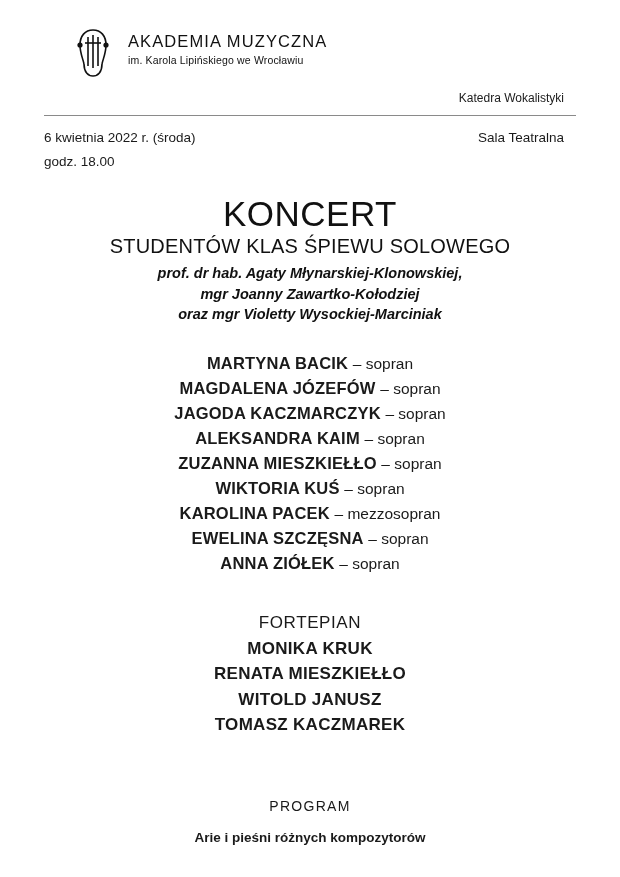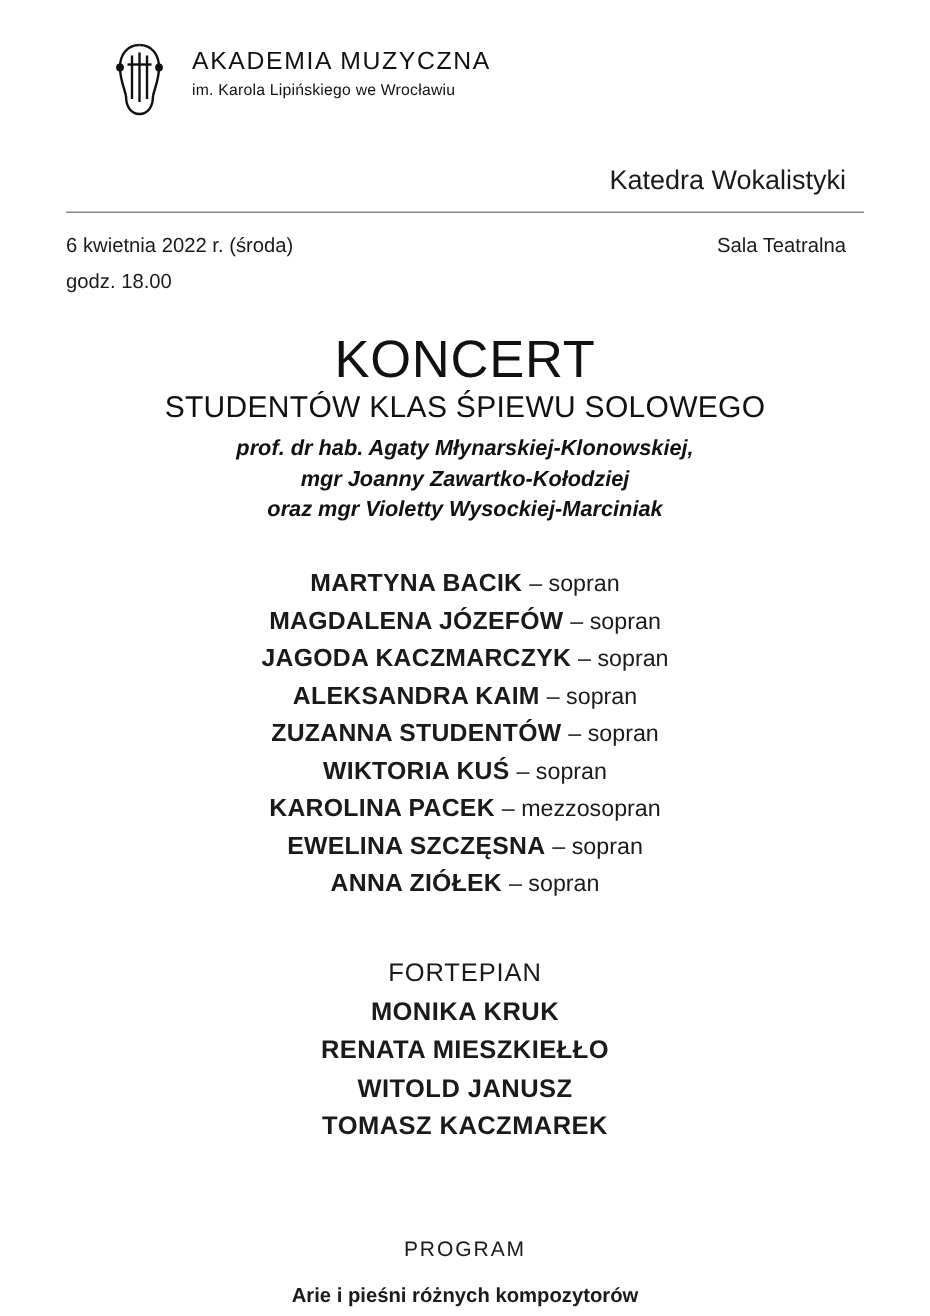--- a/index.html
+++ b/index.html
@@ -48,22 +48,22 @@
   }
   .school-name .line2 {
     font-size: 10.5px;
     letter-spacing: .15px;
     color: #111;
     margin-top: 3px;
   }
 
   .dept {
     text-align: right;
-    font-size: 18px;
-    margin-top: 32px;
+    font-size: 12px;
+    margin-top: 13px;
     padding-right: 12px;
   }
 
   .rule {
     border: none;
     border-top: 1px solid #8a8a8a;
     margin: 10px 0 0 0;
   }
 
   
@@ -216,21 +216,21 @@
     </div>
     <div class="performer">
       <span class="nm">JAGODA KACZMARCZYK</span>
       <span class="voice">– sopran</span>
     </div>
     <div class="performer">
       <span class="nm">ALEKSANDRA KAIM</span>
       <span class="voice">– sopran</span>
     </div>
     <div class="performer">
-      <span class="nm">ZUZANNA STUDENTÓW</span>
+      <span class="nm">ZUZANNA MIESZKIEŁŁO</span>
       <span class="voice">– sopran</span>
     </div>
     <div class="performer">
       <span class="nm">WIKTORIA KUŚ</span>
       <span class="voice">– sopran</span>
     </div>
     <div class="performer">
       <span class="nm">KAROLINA PACEK</span>
       <span class="voice">– mezzosopran</span>
     </div>

